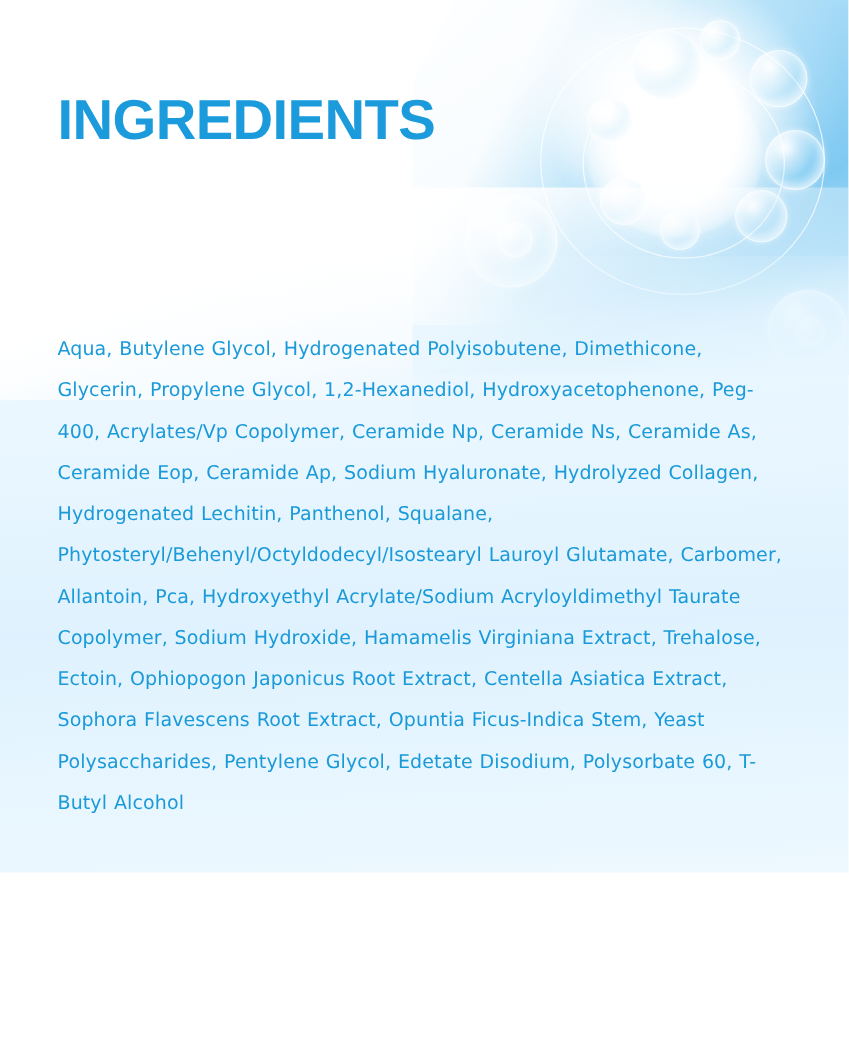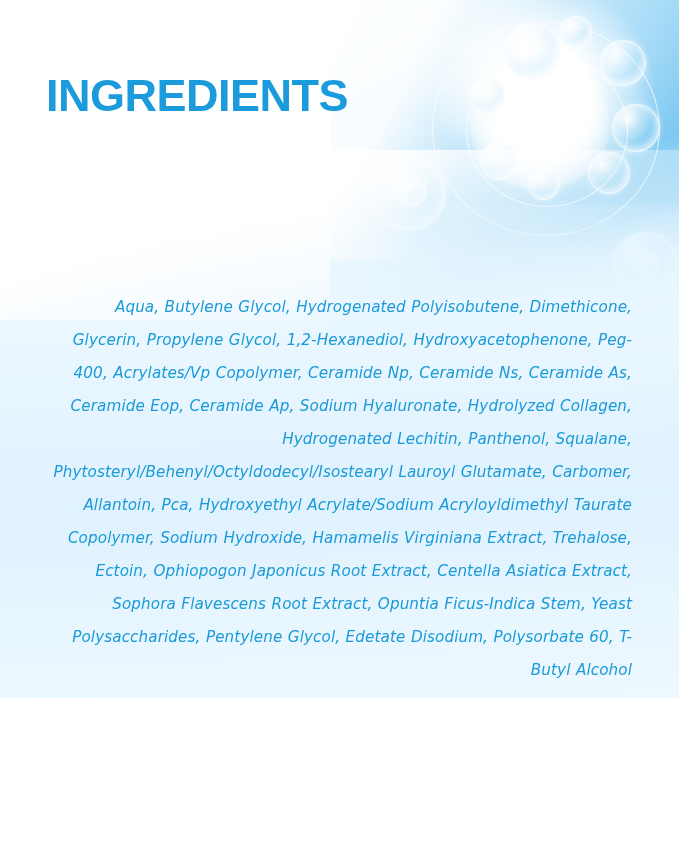--- a/index.html
+++ b/index.html
@@ -119,30 +119,29 @@
     line-height: 1.05;
     font-weight: bold;
     letter-spacing: -0.5px;
     color: #1b9bdc;
     font-family: "Liberation Sans", sans-serif;
   }
 
   .ingredients-body {
     position: absolute;
     left: 46px;
-    top: 276px;
+    top: 248px;
     width: 586px;
     font-size: 15.2px;
     line-height: 33px;
     color: #1a9ad9;
     letter-spacing: 0.1px;
     word-spacing: 0.5px;
     font-family: "DejaVu Sans", sans-serif;
-    text-align: right;
-    font-style: italic;
+    text-align: left;
   }
 </style>
 </head>
 <body>
 
 <div id="page">
 
   <div class="art-layer">
     <div class="hero-photo"></div>
     <div class="glow-core"></div>

